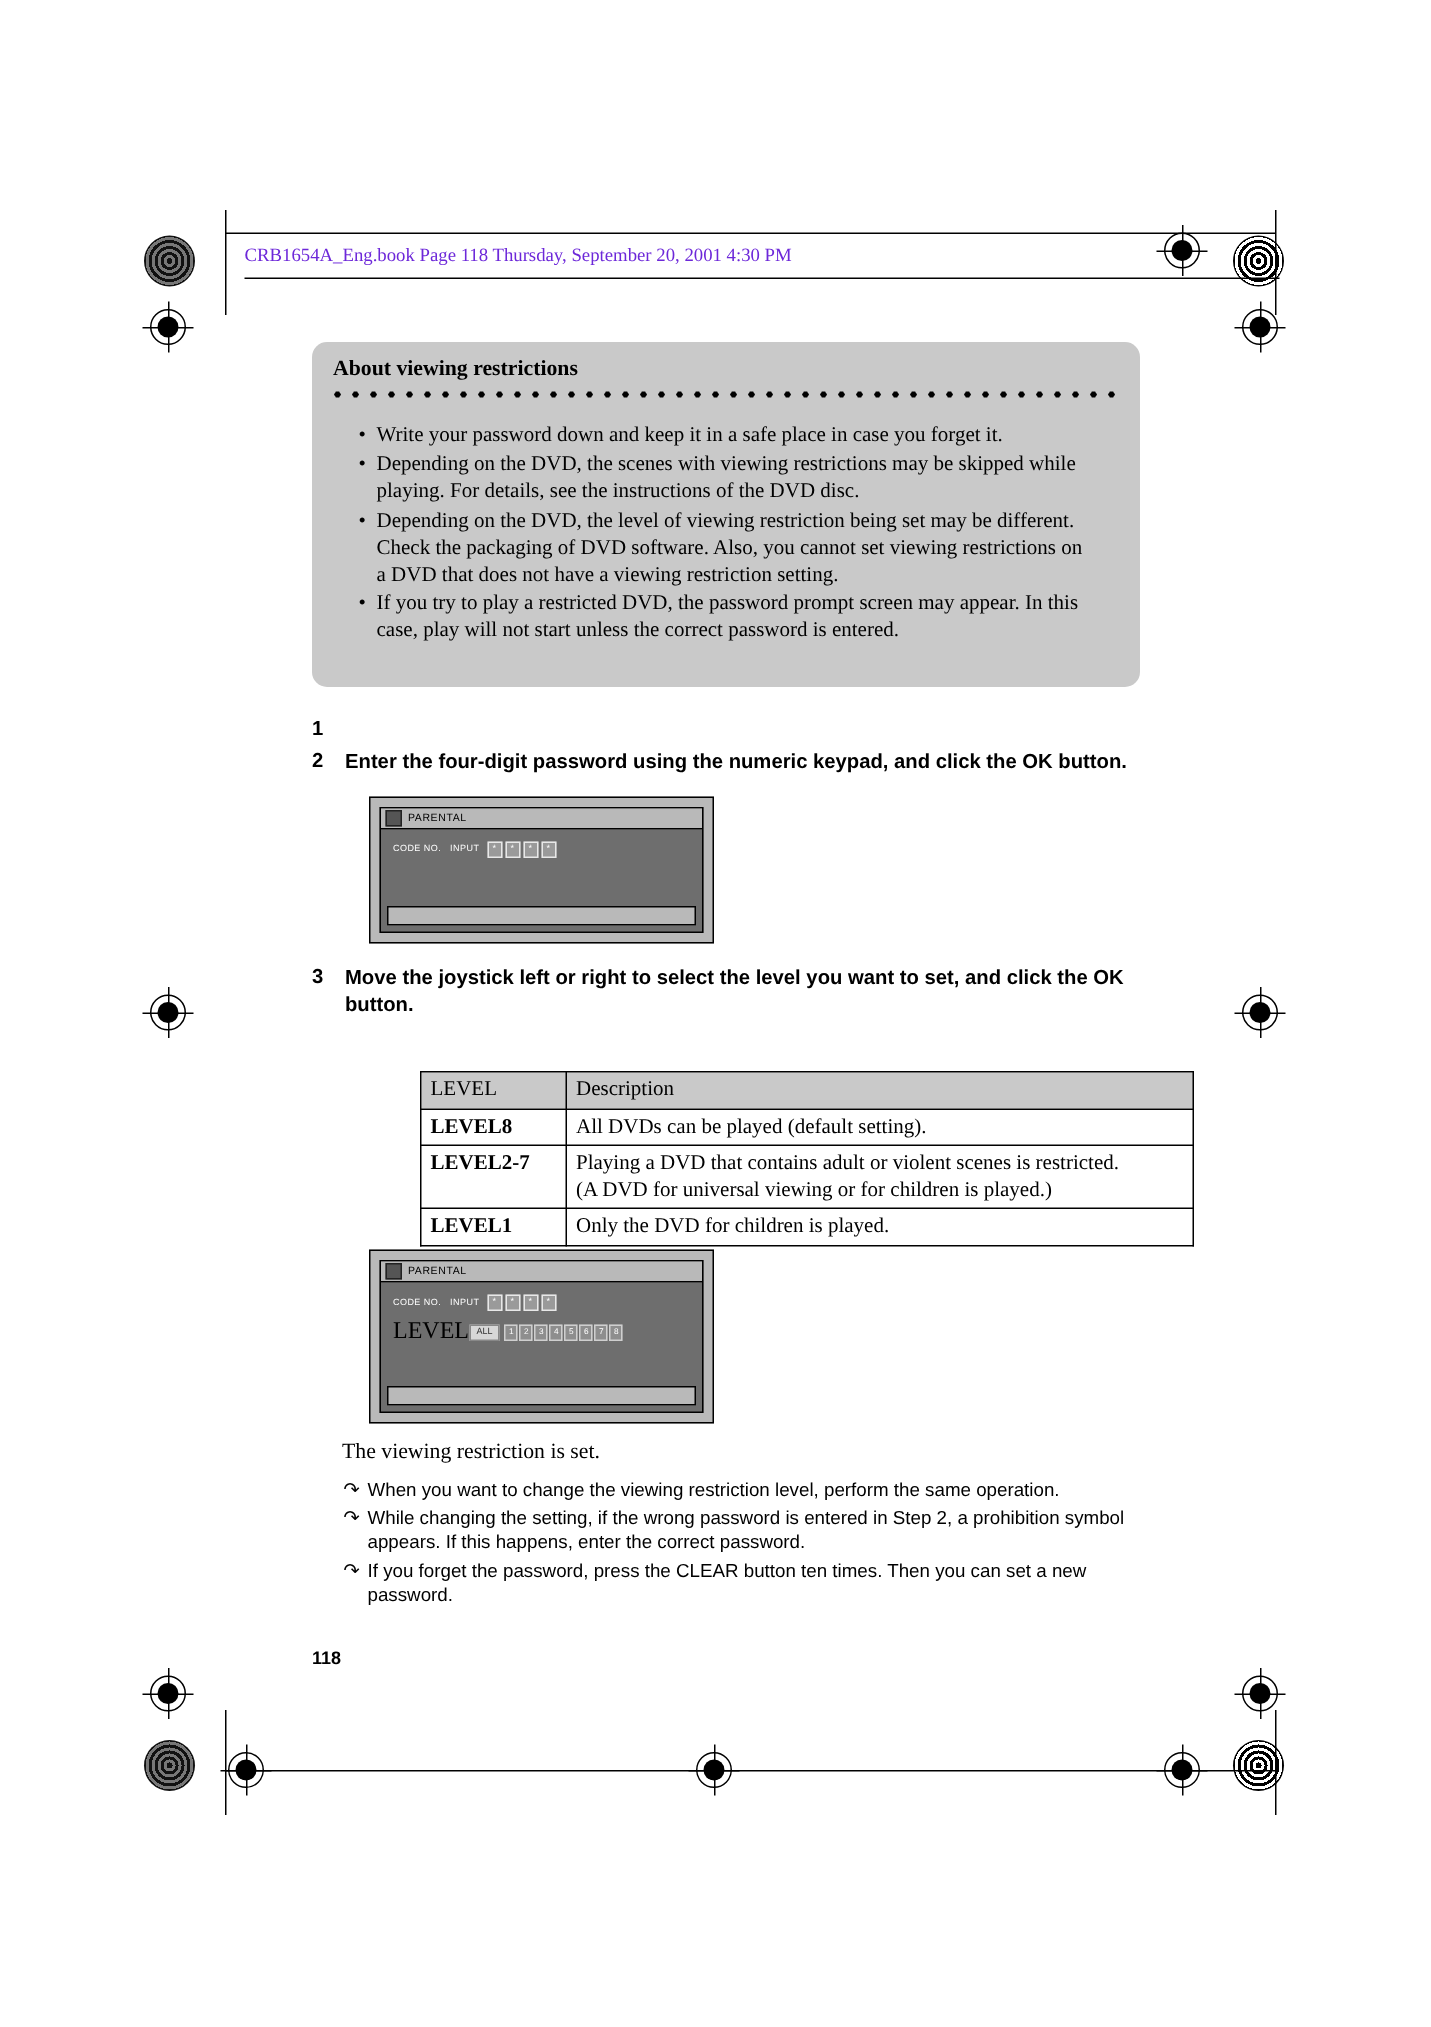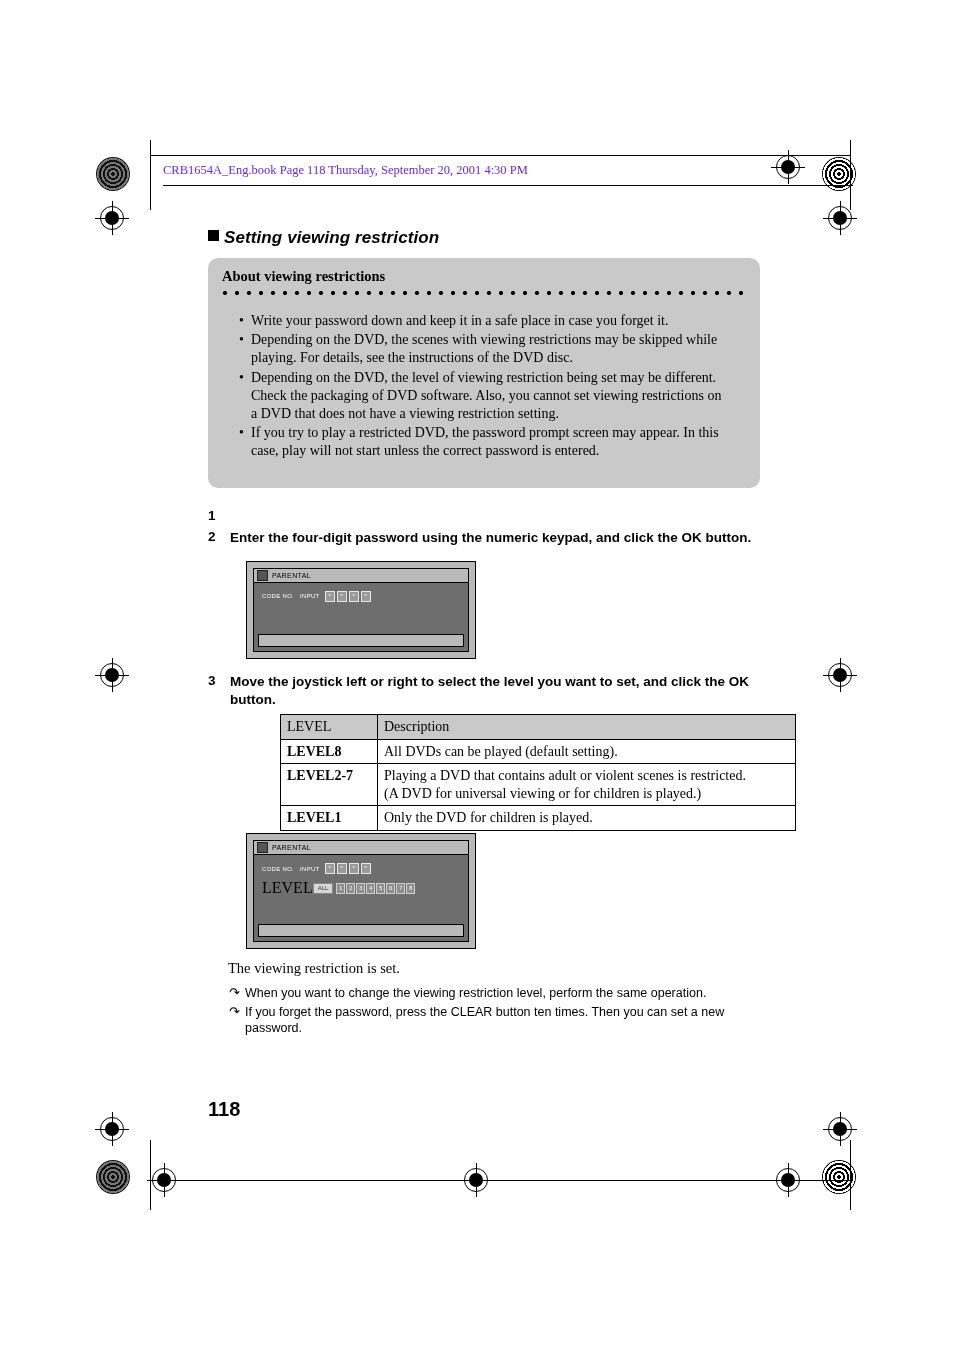--- a/index.html
+++ b/index.html
@@ -135,21 +135,21 @@
     font-family:"Liberation Sans", sans-serif;font-size:12.5px;line-height:1.32;
     position:relative;padding-left:17px;margin-bottom:2px;
   }
   ul.arrows li:before{
     content:"\21B6";position:absolute;left:1px;top:-1px;font-size:13px;
     transform:scaleX(-1);
   }
 
   .pagenum{
     position:absolute;left:208px;top:1098px;
-    font-family:"Liberation Sans", sans-serif;font-weight:bold;font-size:20px;
+    font-family:"Liberation Sans", sans-serif;font-weight:bold;font-size:12px;
   }
 </style>
 </head>
 <body>
 
 <div class="spiral dark" style="left:96px;top:157px;"></div>
 <div class="spiral" style="left:822px;top:157px;"></div>
 <div class="spiral dark" style="left:96px;top:1160px;"></div>
 <div class="spiral" style="left:822px;top:1160px;"></div>
 
@@ -189,23 +189,20 @@
 <div class="cropline" style="left:150px;top:140px;width:1px;height:70px;"></div>
 <div class="cropline" style="left:150px;top:1140px;width:1px;height:70px;"></div>
 <div class="cropline" style="left:850px;top:140px;width:1px;height:70px;"></div>
 <div class="cropline" style="left:850px;top:1140px;width:1px;height:70px;"></div>
 
 <div class="fileline">CRB1654A_Eng.book  Page 118  Thursday, September 20, 2001  4:30 PM</div>
 <div class="hrule" style="left:163px;top:185px;width:690px;"></div>
 
 <div class="content">
 
-  <h1 class="section">
-    <span class="sq"></span><span>Setting viewing restriction</span>
-  </h1>
 
 
   <div class="notebox">
     <h2>About viewing restrictions</h2>
     <div class="dotrule"></div>
     <ul>
       <li>Write your password down and keep it in a safe place in case you forget it.</li>
       <li>Depending on the DVD, the scenes with viewing restrictions may be skipped while playing. For details, see the instructions of the DVD disc.</li>
       <li>Depending on the DVD, the level of viewing restriction being set may be different. Check the packaging of DVD software. Also, you cannot set viewing restrictions on a DVD that does not have a viewing restriction setting.</li>
       <li>If you try to play a restricted DVD, the password prompt screen may appear. In this case, play will not start unless the correct password is entered.</li>
@@ -303,17 +300,18 @@
       </span>
     </div>
     <div class="osd-footer"></div>
   </div>
 </div>
 
 <div style="position:absolute;left:228px;top:950px;width:540px;">
   <p class="setline">The viewing restriction is set.</p>
   <ul class="arrows">
     <li>When you want to change the viewing restriction level, perform the same operation.</li>
+    <li>While changing the setting, if the wrong password is entered in Step 2, a prohibition symbol appears. If this happens, enter the correct password.</li>
     <li>If you forget the password, press the CLEAR button ten times. Then you can set a new password.</li>
   </ul>
 </div>
 
 <div class="pagenum">118</div>
 
 </body></html>

